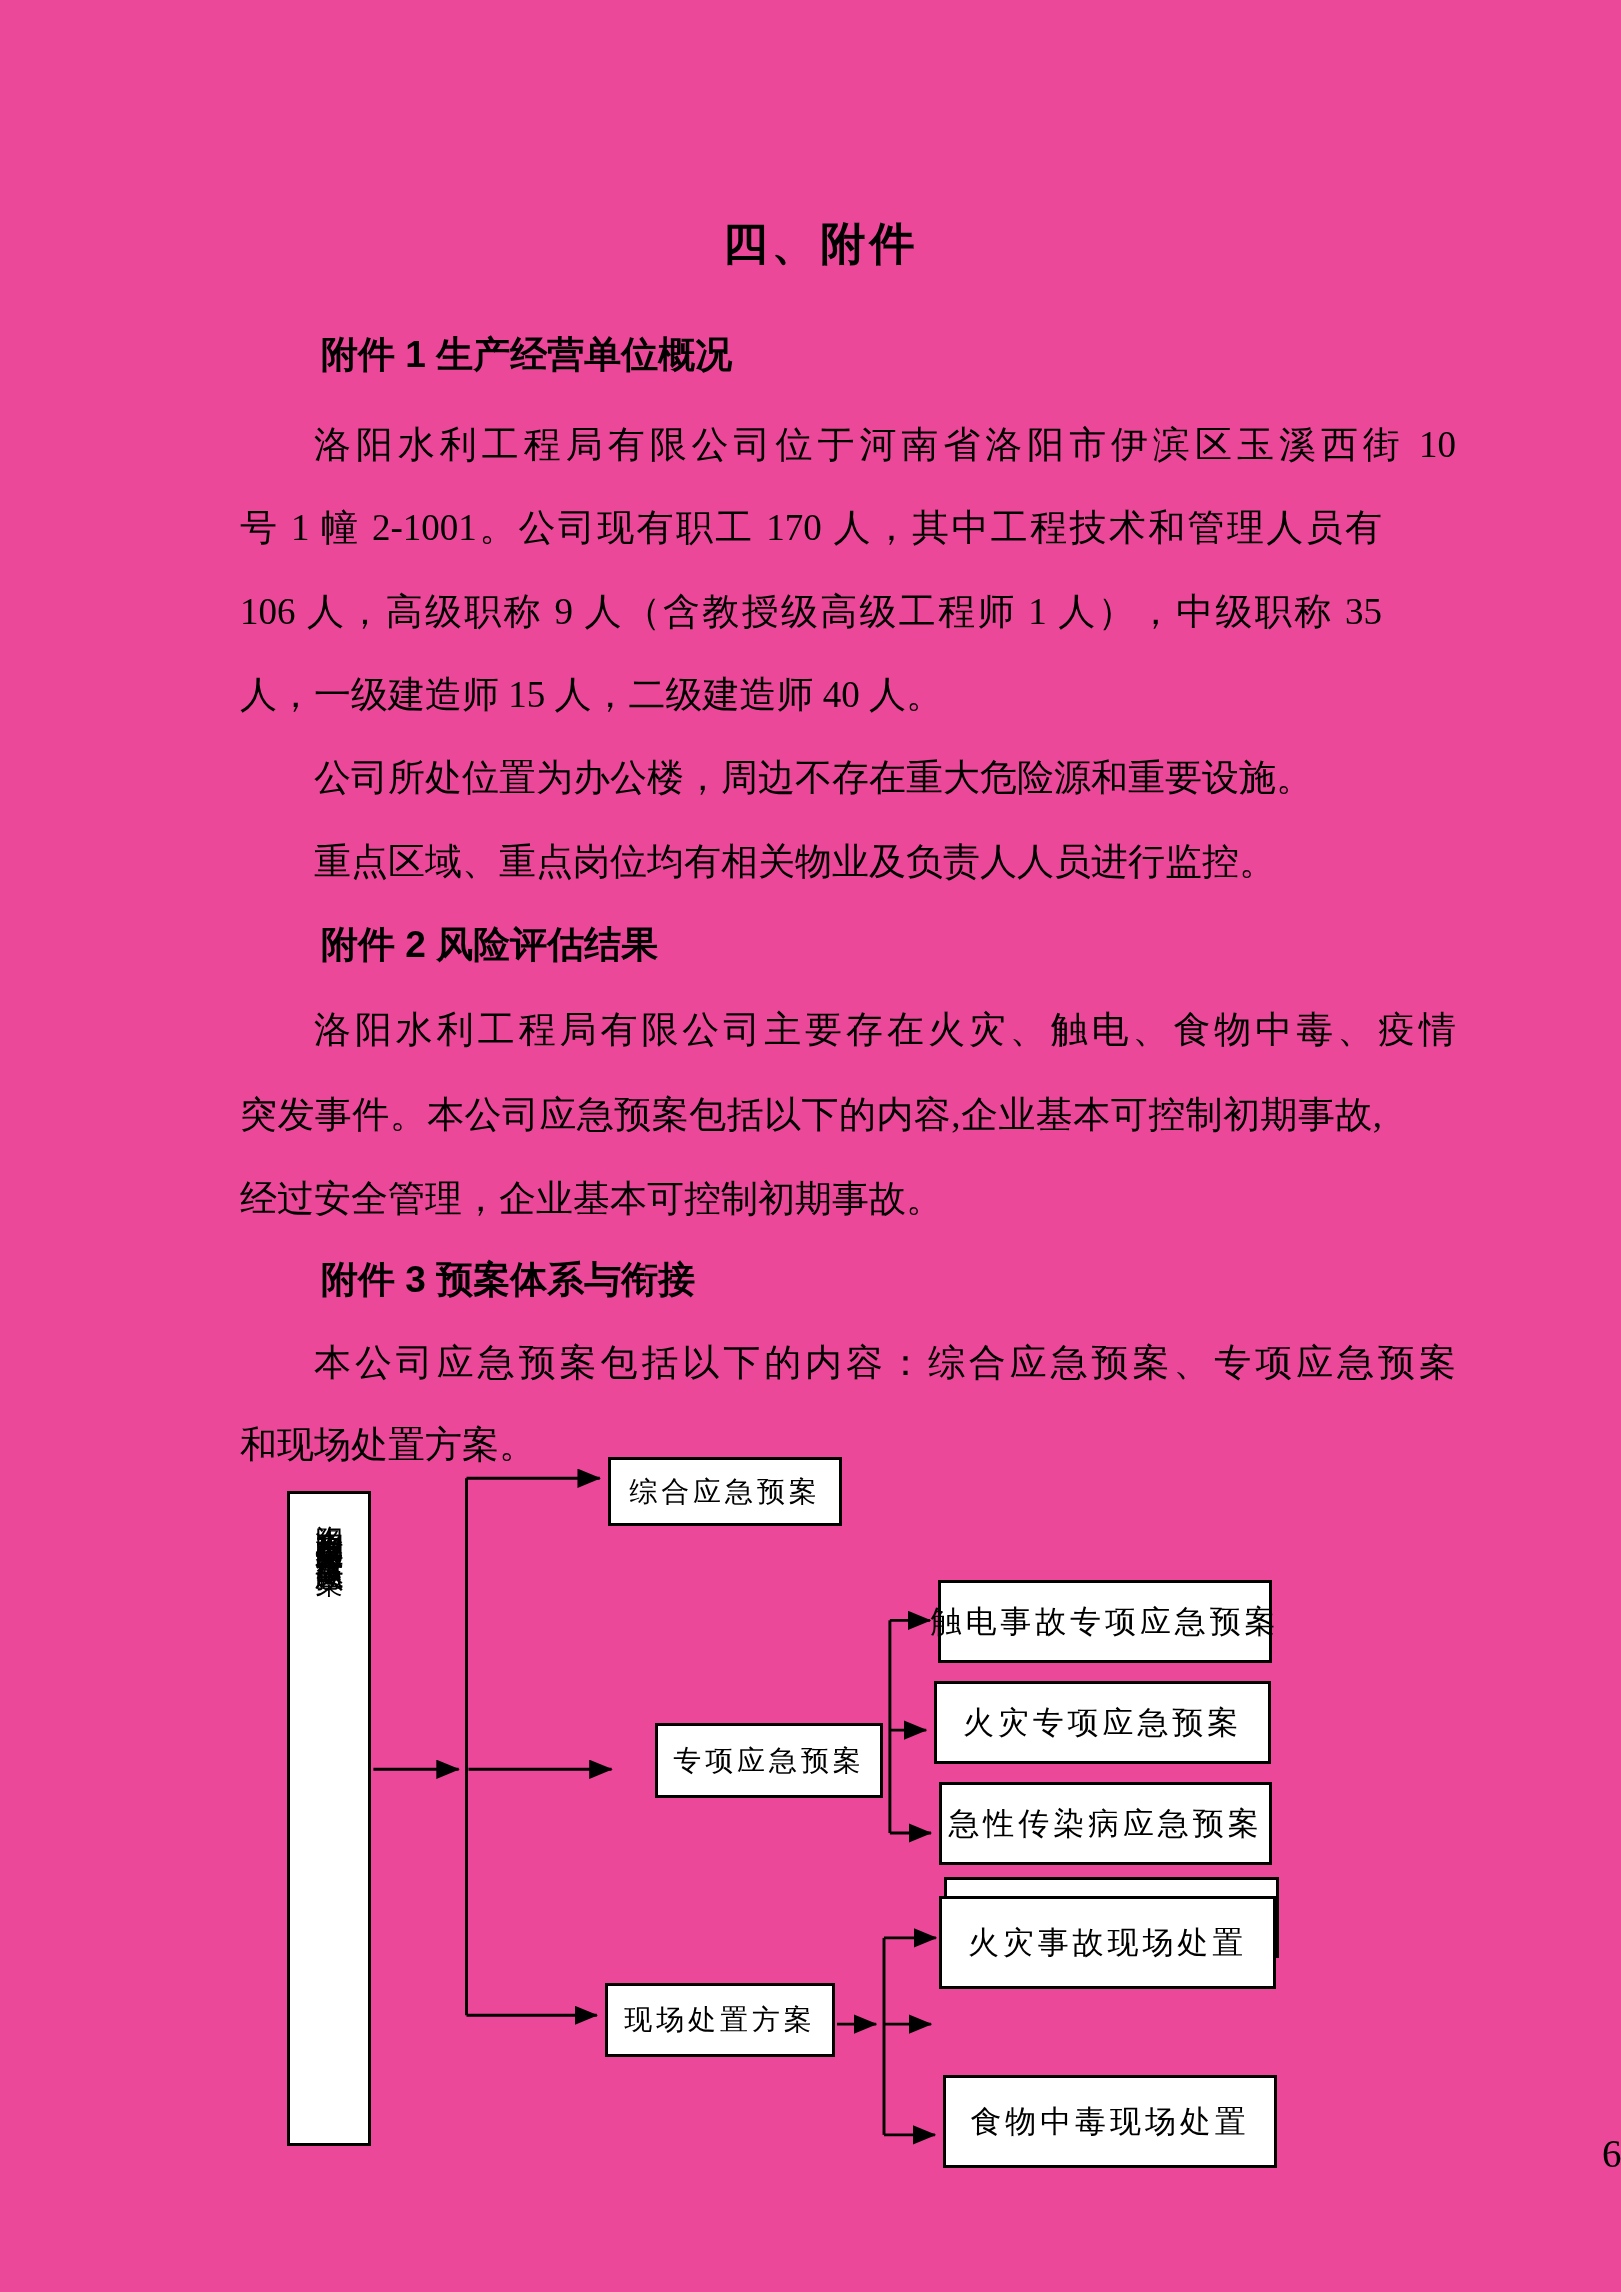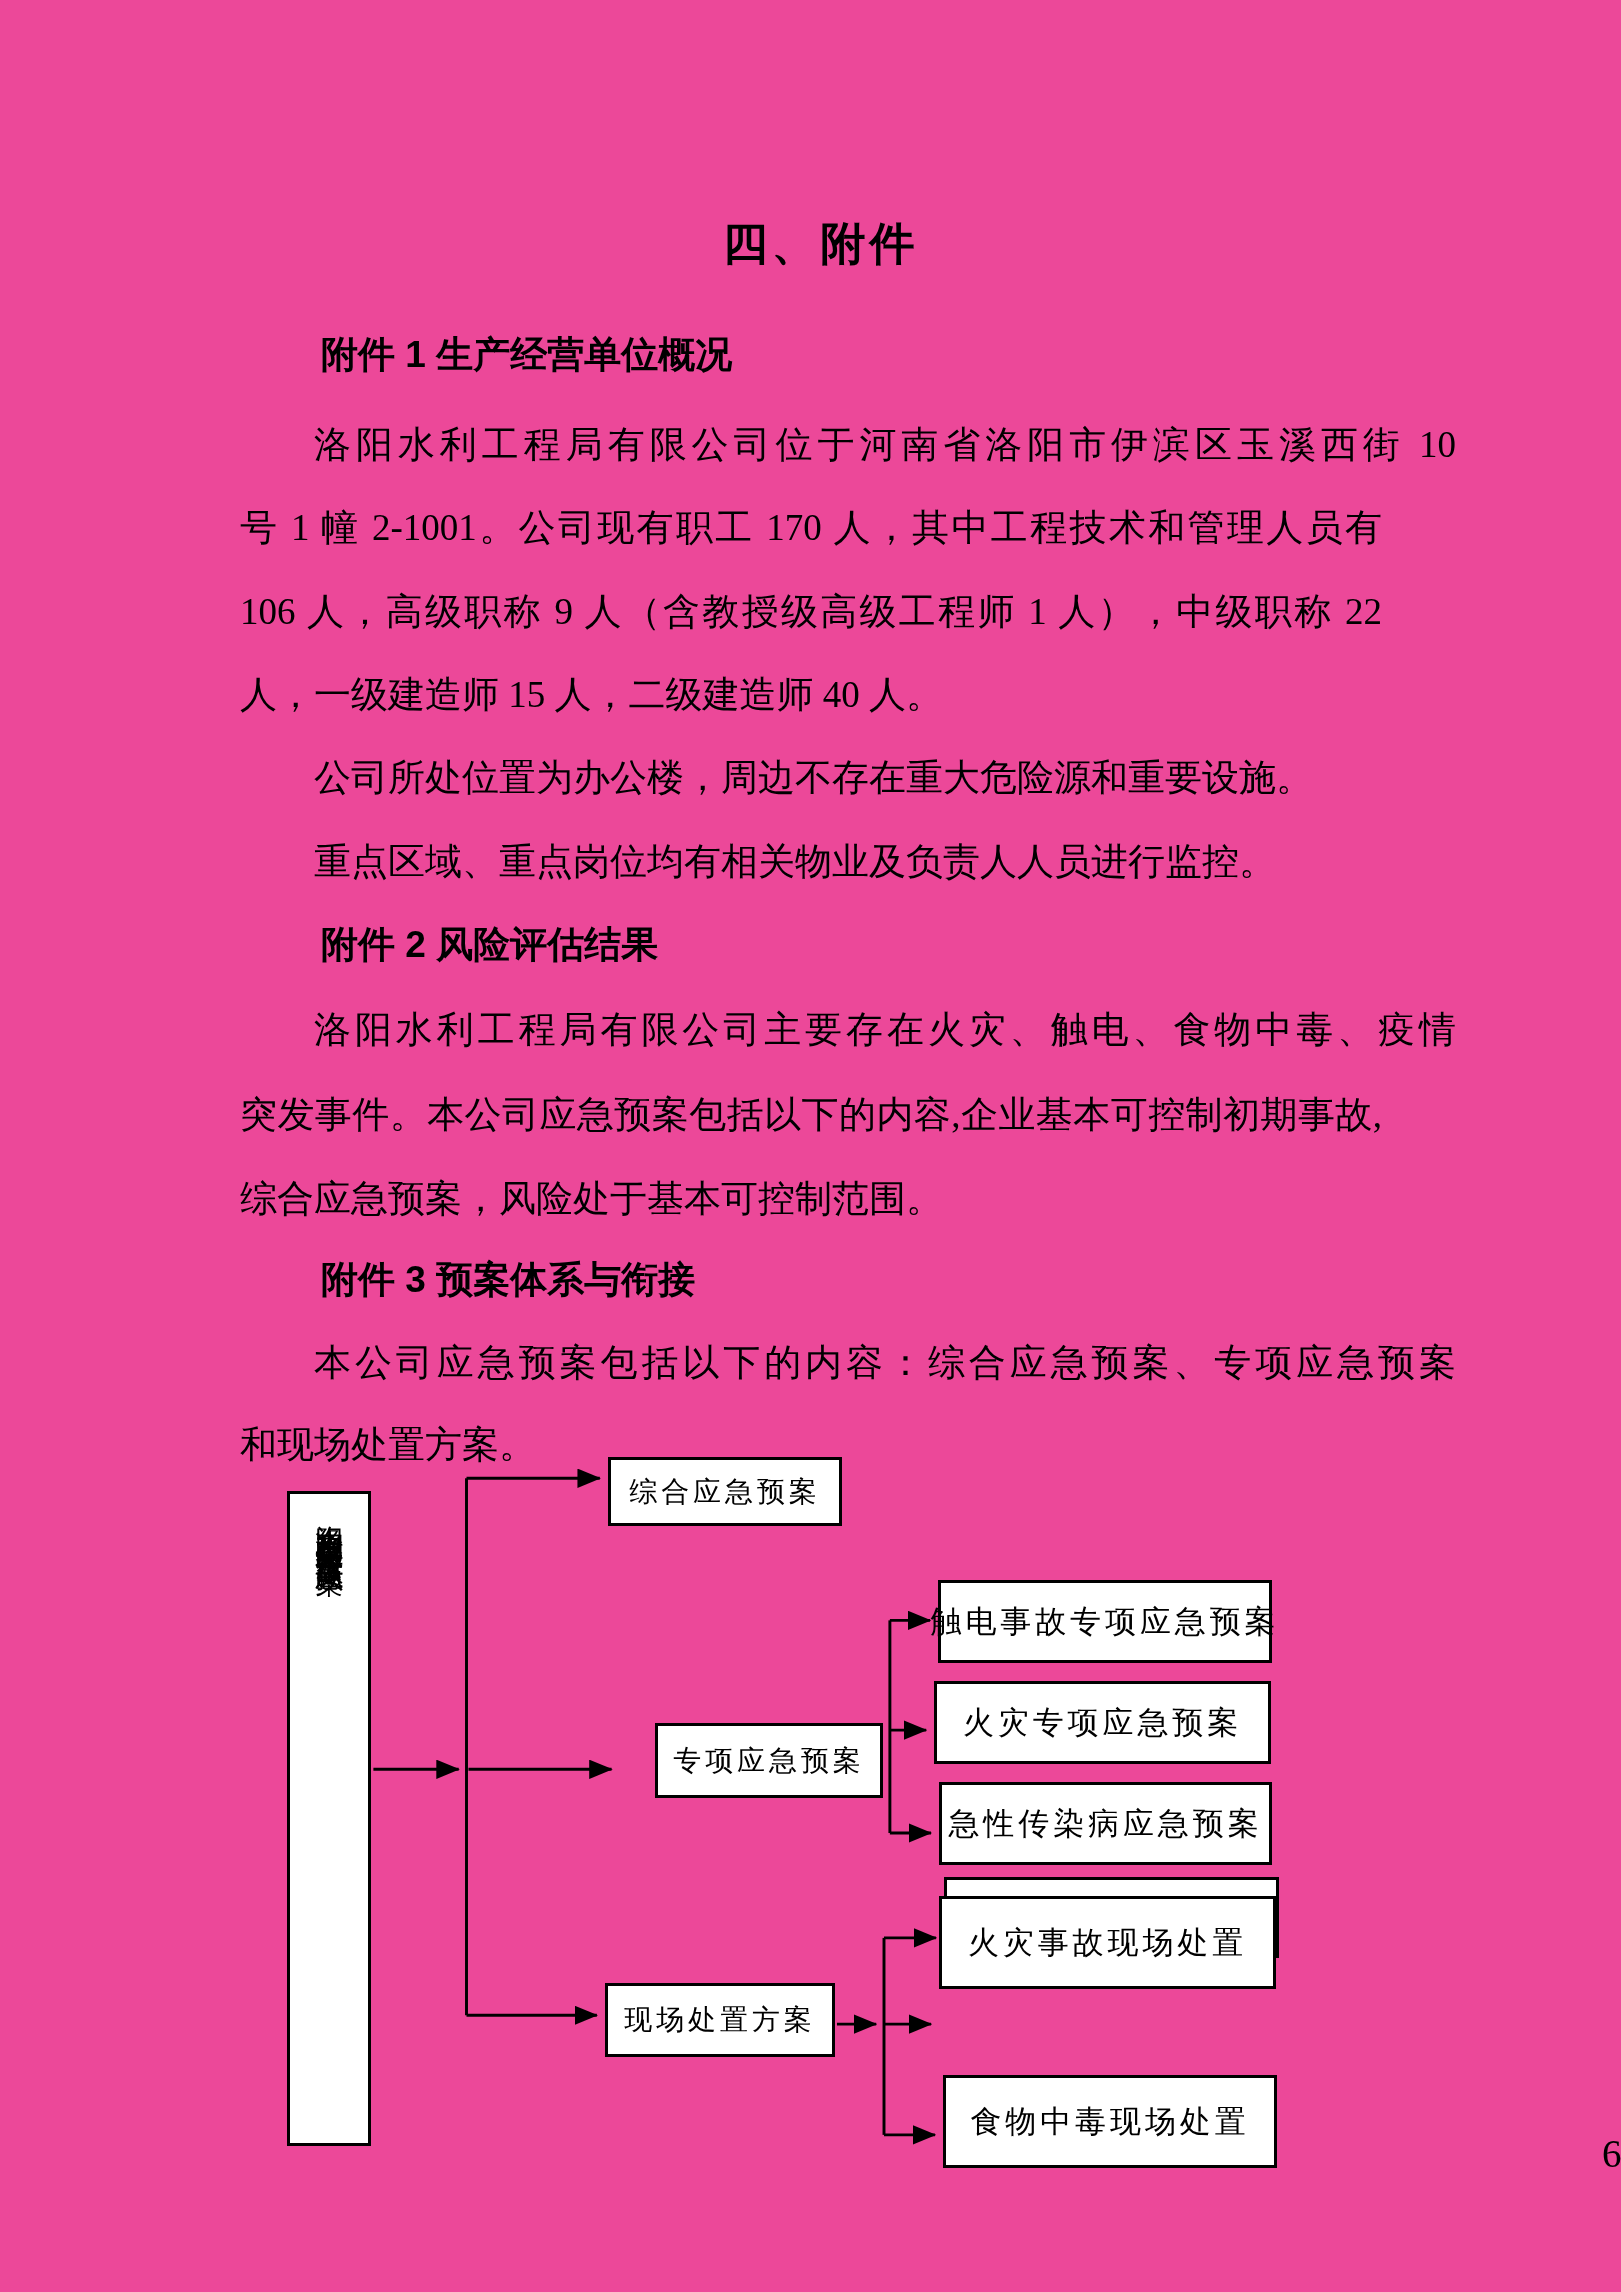--- a/index.html
+++ b/index.html
@@ -76,29 +76,29 @@
 </head>
 <body>
 
 <div class="page">
 
   <div class="title">四、附件</div>
 
   <div class="line heading" style="top:302px">附件 1  生产经营单位概况</div>
   <div class="line indent just" style="top:392px">洛阳水利工程局有限公司位于河南省洛阳市伊滨区玉溪西街 10</div>
   <div class="line just" style="top:475px">号 1 幢 2-1001。公司现有职工 170 人，其中工程技术和管理人员有</div>
-  <div class="line just" style="top:559px">106 人，高级职称 9 人（含教授级高级工程师 1 人），中级职称 22</div>
+  <div class="line just" style="top:559px">106 人，高级职称 9 人（含教授级高级工程师 1 人），中级职称 35</div>
   <div class="line" style="top:642px">人，一级建造师 15 人，二级建造师 40 人。</div>
   <div class="line indent" style="top:725px">公司所处位置为办公楼，周边不存在重大危险源和重要设施。</div>
   <div class="line indent" style="top:809px">重点区域、重点岗位均有相关物业及负责人人员进行监控。</div>
 
   <div class="line heading" style="top:892px">附件 2  风险评估结果</div>
   <div class="line indent just" style="top:977px">洛阳水利工程局有限公司主要存在火灾、触电、食物中毒、疫情</div>
   <div class="line just" style="top:1062px">突发事件。本公司应急预案包括以下的内容,企业基本可控制初期事故,</div>
-  <div class="line" style="top:1146px">综合应急预案，风险处于基本可控制范围。</div>
+  <div class="line" style="top:1146px">经过安全管理，企业基本可控制初期事故。</div>
 
   <div class="line heading" style="top:1227px">附件 3  预案体系与衔接</div>
   <div class="line indent just" style="top:1310px">本公司应急预案包括以下的内容：综合应急预案、专项应急预案</div>
   <div class="line" style="top:1392px">和现场处置方案。</div>
 
   <svg class="connectors" viewBox="0 0 1654 2339" xmlns="http://www.w3.org/2000/svg">
     <defs>
       <marker id="arrow" markerWidth="8" markerHeight="6.6" refX="7.6" refY="3.3" orient="auto" markerUnits="strokeWidth">
         <path d="M0,0 L8,3.3 L0,6.6 Z" fill="#000"></path>
       </marker>

